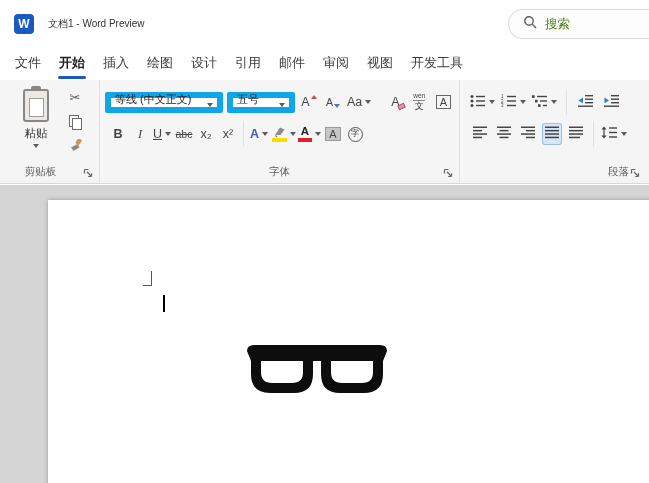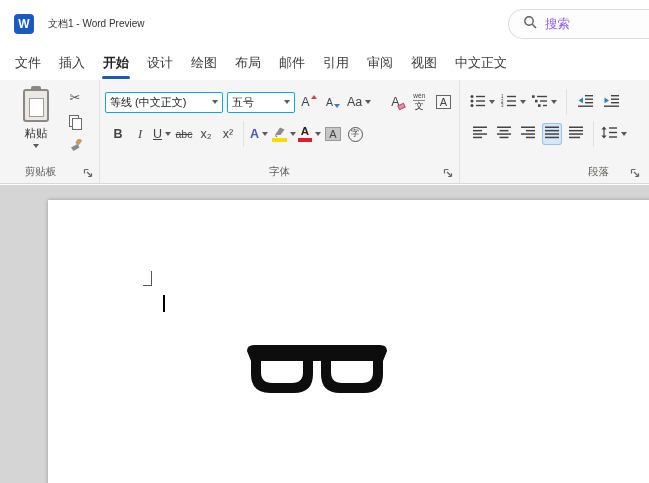--- a/index.html
+++ b/index.html
@@ -14,21 +14,21 @@
   body{font-family:"Liberation Sans","DejaVu Sans",sans-serif;}
   .app{position:relative;width:649px;height:483px;background:#fff;overflow:hidden;}
 
   
   .titlebar{position:absolute;left:0;top:0;width:100%;height:48px;background:#fff;}
   .word-logo{position:absolute;left:14px;top:14px;width:20px;height:20px;background:var(--accent);
     border-radius:4px;color:#fff;font-weight:bold;font-size:12px;display:flex;align-items:center;justify-content:center;}
   .doc-title{position:absolute;left:48px;top:17px;font-size:10px;color:#333;}
   .search-box{position:absolute;right:0;top:9px;width:141px;height:30px;border:1px solid #dcdcdc;border-right:none;
     border-radius:15px 0 0 15px;display:flex;align-items:center;gap:8px;padding-left:14px;background:#fdfdfd;}
-  .search-box .stext{font-size:12.5px;color:#8b5cf6;}
+  .search-box .stext{font-size:12.5px;color:#4d7c0f;}
 
   
   .tabbar{position:absolute;left:0;top:48px;width:100%;height:32px;background:#fff;display:flex;padding-left:6px;}
   .tab{height:32px;line-height:30px;padding:0 9px;font-size:13px;color:#3b3b3b;position:relative;cursor:default;white-space:nowrap;}
   .tab.selected{font-weight:bold;color:#222;}
   .tab.selected::after{content:"";position:absolute;left:8px;right:8px;bottom:1px;height:3px;background:var(--accent);border-radius:2px;}
 
   
   .ribbon{position:absolute;left:0;top:80px;width:100%;height:104px;background:#f5f5f5;border-bottom:1px solid #d8d8d8;}
   .group{position:absolute;top:0;bottom:0;}
@@ -55,21 +55,21 @@
   .cb-tools{position:absolute;left:62px;top:6px;width:30px;display:flex;flex-direction:column;gap:3px;}
   .cb-tools .btn{width:26px;}
   .scissors{font-size:13px;color:#555;font-family:"DejaVu Sans",sans-serif;}
   .copy-ic{position:relative;width:14px;height:14px;}
   .copy-ic::before{content:"";position:absolute;left:1px;top:0;width:8px;height:10px;border:1px solid #6b6b6b;background:#fff;}
   .copy-ic::after{content:"";position:absolute;left:4px;top:3px;width:8px;height:10px;border:1px solid #6b6b6b;background:#fff;}
 
   
   .group.font .row1{padding-left:5px;gap:4px;}
   .group.font .row2{padding-left:8px;gap:2px;}
-  .combo{height:21px;background:#fff;border:1px solid #0ea5e9;border-radius:2px;display:flex;align-items:center;font-size:11px;color:#222;padding:0 4px;justify-content:space-between;}
+  .combo{height:21px;background:#fff;border:6px solid #0ea5e9;border-radius:2px;display:flex;align-items:flex-end;font-size:11px;color:#222;padding:0 4px;justify-content:space-between;}
   .combo .cval{overflow:hidden;white-space:nowrap;}
   .combo-name{width:118px;}
   .combo-size{width:68px;}
   .tri{width:0;height:0;border-left:3px solid transparent;border-right:3px solid transparent;}
   .tri.up{border-bottom:4px solid #d04545;margin:-10px 0 0 1px;}
   .tri.down{border-top:4px solid #4a76c0;margin:8px 0 0 1px;}
   .bold-l{font-weight:bold;}
   .italic-l{font-style:italic;font-family:"Liberation Serif","DejaVu Serif",serif;}
   .under-l{text-decoration:underline;}
   .strike-l{text-decoration:line-through;font-size:10.5px;}
@@ -113,30 +113,29 @@
             <circle cx="6" cy="6" r="4.2" fill="none" stroke="#5f5f5f" stroke-width="1.4"></circle>
             <line x1="9.3" y1="9.3" x2="13" y2="13" stroke="#5f5f5f" stroke-width="1.4"></line>
           </svg>
       </span>
       <span class="stext">搜索</span>
     </div>
   </div>
 
   <div class="tabbar">
     <div class="tab">文件</div>
+    <div class="tab selected">开始</div>
     <div class="tab">插入</div>
-    <div class="tab selected">开始</div>
+    <div class="tab">绘图</div>
     <div class="tab">设计</div>
-    <div class="tab">绘图</div>
-    <div class="tab">布局</div>
+    <div class="tab">引用</div>
     <div class="tab">邮件</div>
-    <div class="tab">引用</div>
     <div class="tab">审阅</div>
     <div class="tab">视图</div>
-    <div class="tab">中文正文</div>
+    <div class="tab">开发工具</div>
   </div>
 
   <div class="ribbon">
 
     <div class="group clipboard">
       <div class="paste-btn">
         <span>
           <span class="clip-board" style="display:block">
             <span class="clip-top"></span>
               <span class="clip-sheet"></span>
@@ -412,21 +411,21 @@
                 <g fill="#444">
                   <rect x="8" y="1.3" width="8" height="1.4"></rect>
                   <rect x="8" y="5.8" width="8" height="1.4"></rect>
                   <rect x="8" y="10.3" width="8" height="1.4"></rect>
                 </g>
               </svg>
           </span>
           <span class="caret"></span>
         </div>
       </div>
-      <div class="g-footer" style="text-align:left;padding-left:128px">段落</div>
+      <div class="g-footer" style="text-align:center;padding-left:128px">段落</div>
       <div class="launcher" style="right:8px">
         <svg width="10" height="10" viewBox="0 0 10 10">
             <path d="M1.5,1.5 H5.5 M1.5,1.5 V5.5" stroke="#666" stroke-width="1.2" fill="none"></path>
             <path d="M4,4 L8.5,8.5 M8.5,8.5 H5.2 M8.5,8.5 V5.2" stroke="#666" stroke-width="1.2" fill="none"></path>
           </svg>
       </div>
     </div>
   </div>
 
   <div class="docarea">

